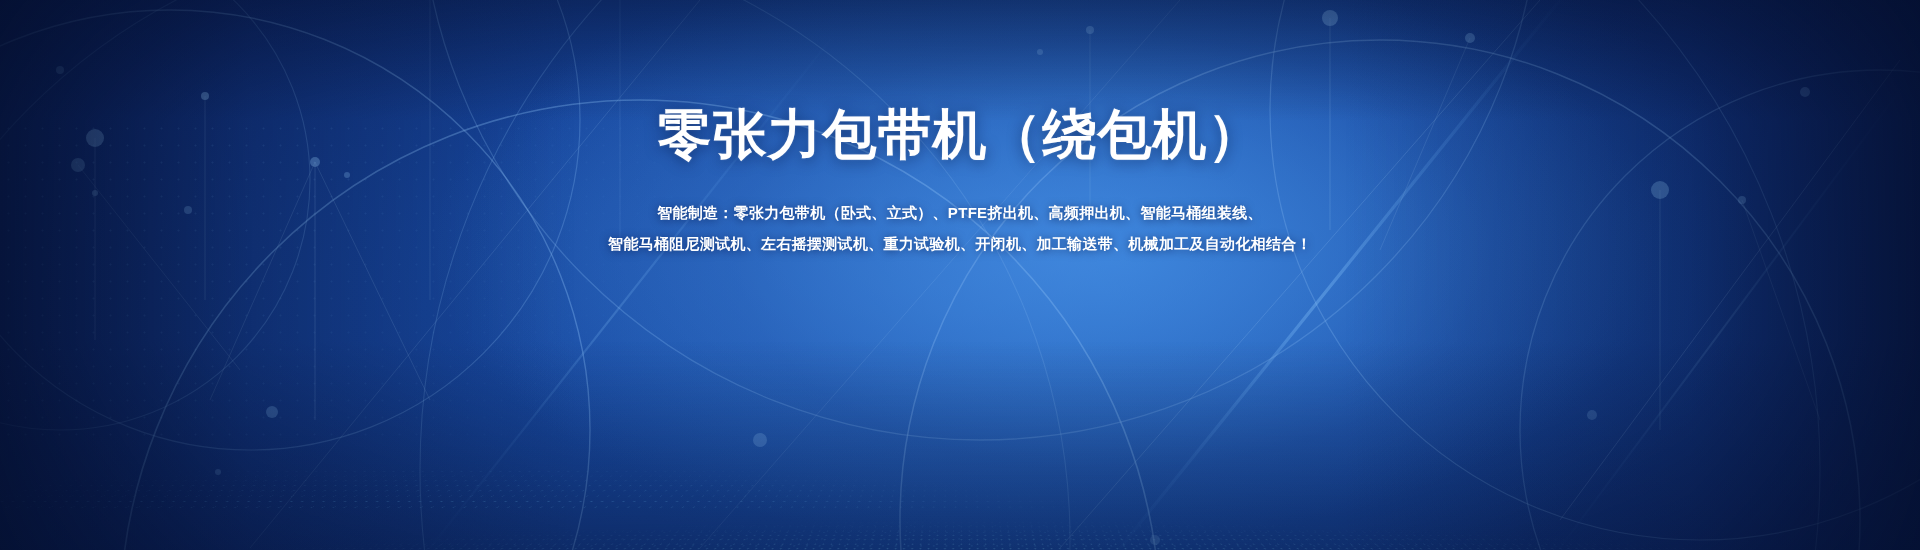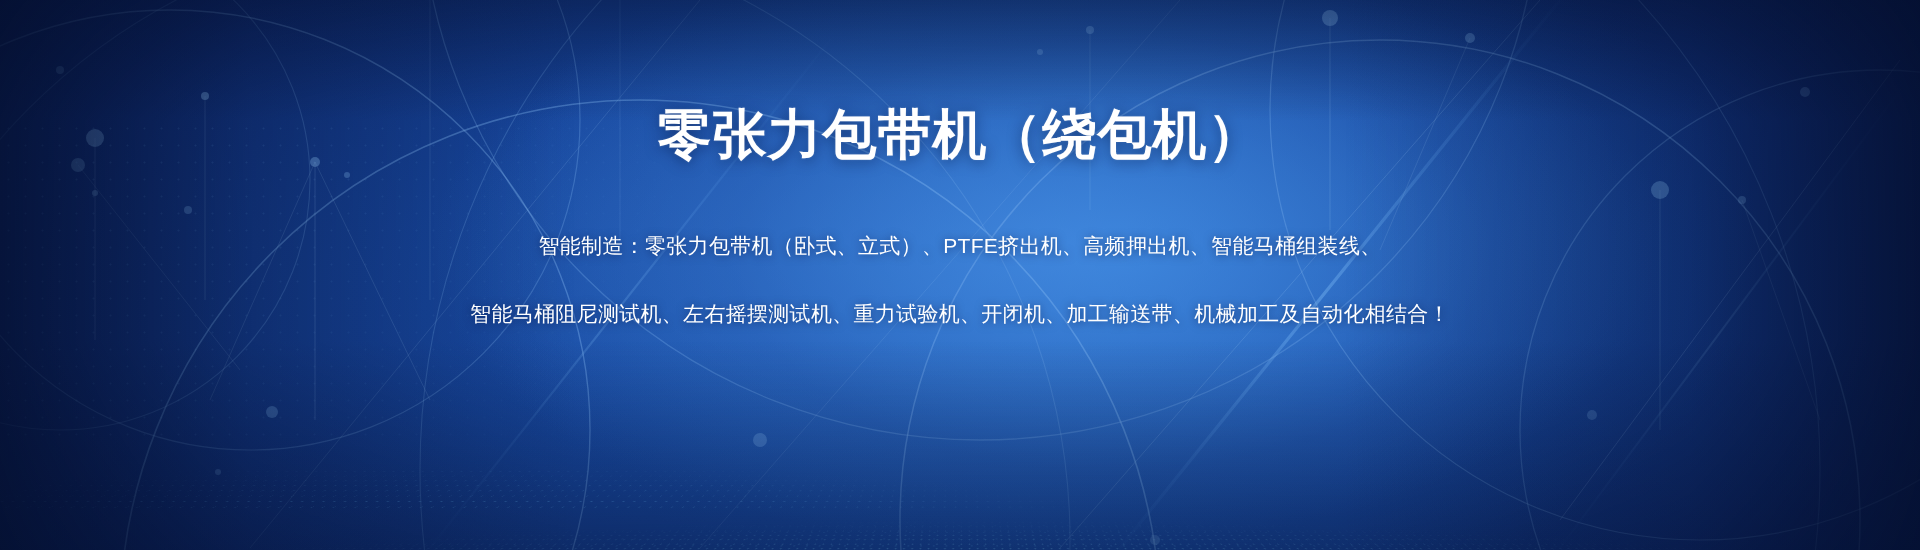--- a/index.html
+++ b/index.html
@@ -66,37 +66,36 @@
     mask-image: linear-gradient(120deg, rgba(0,0,0,0.85) 0%, rgba(0,0,0,0.35) 45%, rgba(0,0,0,0) 78%);
     opacity:0.55;
   }
 
   
   #content {
     position:absolute; inset:0;
     display:flex; flex-direction:column;
     align-items:center; justify-content:flex-start;
     padding-top:100px;
-    gap:28px;
   }
   .title-line {
     color:#ffffff;
     font-size:54px;
     font-weight:bold;
     letter-spacing:1px;
     line-height:1.26;
     text-shadow: 0 2px 14px rgba(3,22,70,0.55), 0 0 2px rgba(255,255,255,0.25);
     white-space:nowrap;
   }
   #title-line-2 { margin-top:4px; letter-spacing:0px; }
 
   .sub-line {
     color:#ffffff;
-    font-size:21px;
-    font-weight:normal;
+    font-size:15px;
+    font-weight:bold;
     line-height:1.5;
     letter-spacing:0.3px;
     text-shadow: 0 1px 8px rgba(4,22,66,0.6);
     white-space:nowrap;
   }
   #sub-line-1 { margin-top:34px; }
   #sub-line-2 { margin-top:8px; }
 </style>
 </head>
 <body>

